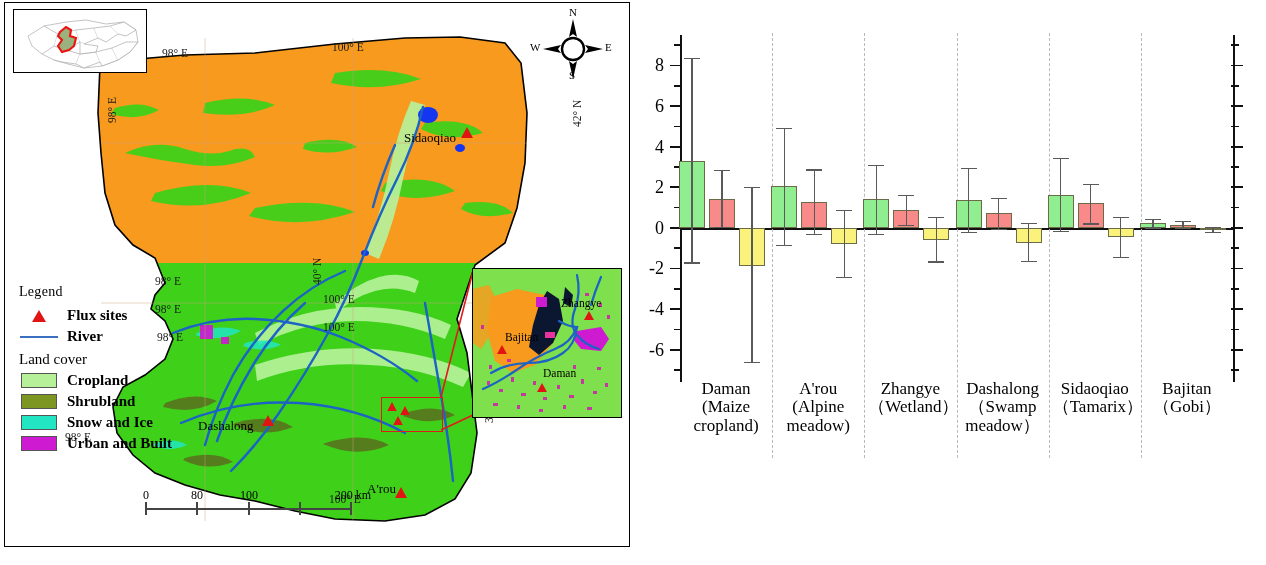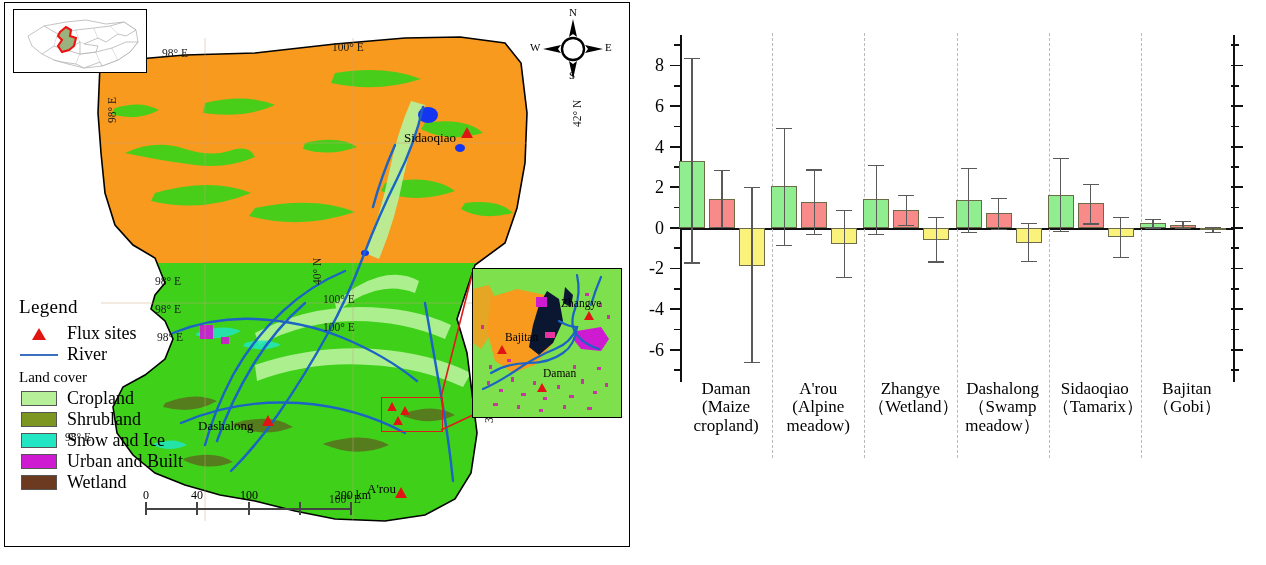--- a/index.html
+++ b/index.html
@@ -22,24 +22,24 @@
   
   .glabel{position:absolute;font-size:11.5px;font-family:"Liberation Serif",serif;color:#1a1a1a;white-space:nowrap;}
   .glabel.rot{transform:rotate(-90deg);transform-origin:left top;}
 
   
   .site-label{position:absolute;font-size:13px;font-family:"Liberation Serif",serif;color:#000;white-space:nowrap;}
   .tri{position:absolute;width:0;height:0;border-left:6px solid transparent;border-right:6px solid transparent;border-bottom:11px solid #e11414;}
 
   
   #map-legend{position:absolute;left:8px;top:279px;width:155px;height:258px;background:rgba(255,255,255,0.0);padding:2px 4px;box-sizing:border-box;}
-  #map-legend .lg-title{font-size:19px;margin:12px 0 5px 2px;letter-spacing:.3px;}
+  #map-legend .lg-title{font-size:14px;margin:0 0 5px 2px;letter-spacing:.3px;}
   #map-legend .lg-row{display:flex;align-items:center;height:21px;}
   #map-legend .lg-key{width:44px;display:flex;align-items:center;justify-content:center;flex:none;}
-  #map-legend .lg-txt{font-size:18px;padding-left:6px;white-space:nowrap;}
+  #map-legend .lg-txt{font-size:15px;padding-left:6px;white-space:nowrap;font-weight:bold;}
   #map-legend .sub{font-size:15px;margin:4px 0 2px 2px;}
   .sw{width:36px;height:15px;border:1px solid #555;box-sizing:border-box;}
   .riverkey{width:38px;height:0;border-top:2.2px solid #3b6fbf;}
 
   
   #scalebar{position:absolute;left:140px;bottom:24px;width:206px;height:34px;}
   #scalebar .sb-line{position:absolute;left:0;top:20px;width:206px;height:1.6px;background:#444;}
   #scalebar .sb-tick{position:absolute;top:14px;width:1.6px;height:13px;background:#444;}
   #scalebar .sb-num{position:absolute;top:0;font-size:12px;transform:translateX(-50%);white-space:nowrap;}
 
@@ -271,37 +271,31 @@
               <div class="sw" style="background:#22E6C3"></div>
             </div>
           <div class="lg-txt">Snow and Ice</div>
         </div>
         <div class="lg-row">
           <div class="lg-key">
               <div class="sw" style="background:#CE1BD1"></div>
             </div>
           <div class="lg-txt">Urban and Built</div>
         </div>
-        <div class="lg-row">
-          <div class="lg-key">
-              <div class="sw" style="background:#6B3A21"></div>
-            </div>
-          <div class="lg-txt">Wetland</div>
-        </div>
       </div>
 
       <div id="scalebar">
         <div class="sb-line"></div>
         <div class="sb-tick" style="left:0px;"></div>
         <div class="sb-tick" style="left:51px;"></div>
         <div class="sb-tick" style="left:103px;"></div>
         <div class="sb-tick" style="left:154px;"></div>
         <div class="sb-tick" style="left:205px;"></div>
         <div class="sb-num" style="left:1px;">0</div>
-        <div class="sb-num" style="left:52px;">40</div>
+        <div class="sb-num" style="left:52px;">80</div>
         <div class="sb-num" style="left:104px;">100</div>
         <div class="sb-num" style="left:208px;">200 km</div>
       </div>
 
       <div id="detail-inset">
         <svg width="148" height="148" viewBox="0 0 148 148">
           <rect x="0" y="0" width="148" height="148" fill="#7FE04D"></rect>
 
           <path d="M18,28 L44,20 L72,26 L86,46 L80,74 L62,96 L40,104 L22,92 L14,62 Z" fill="#F79A1E"></path>
           <path d="M0,20 L16,16 L26,36 L20,62 L8,80 L0,74 Z" fill="#F79A1E" opacity="0.85"></path>

